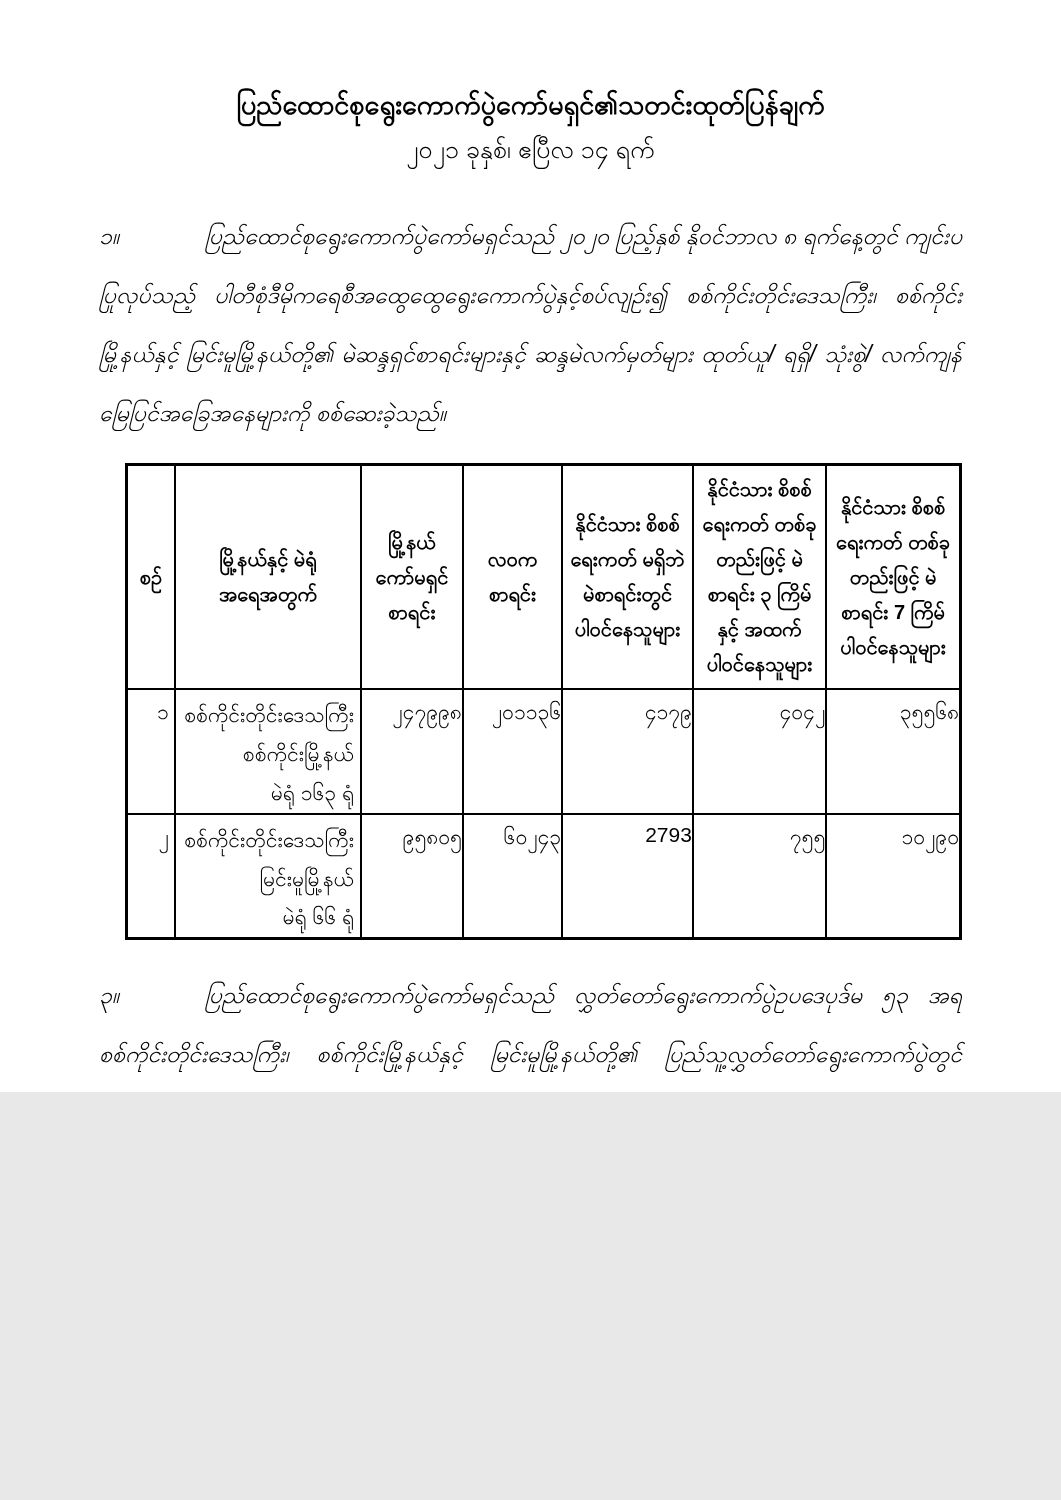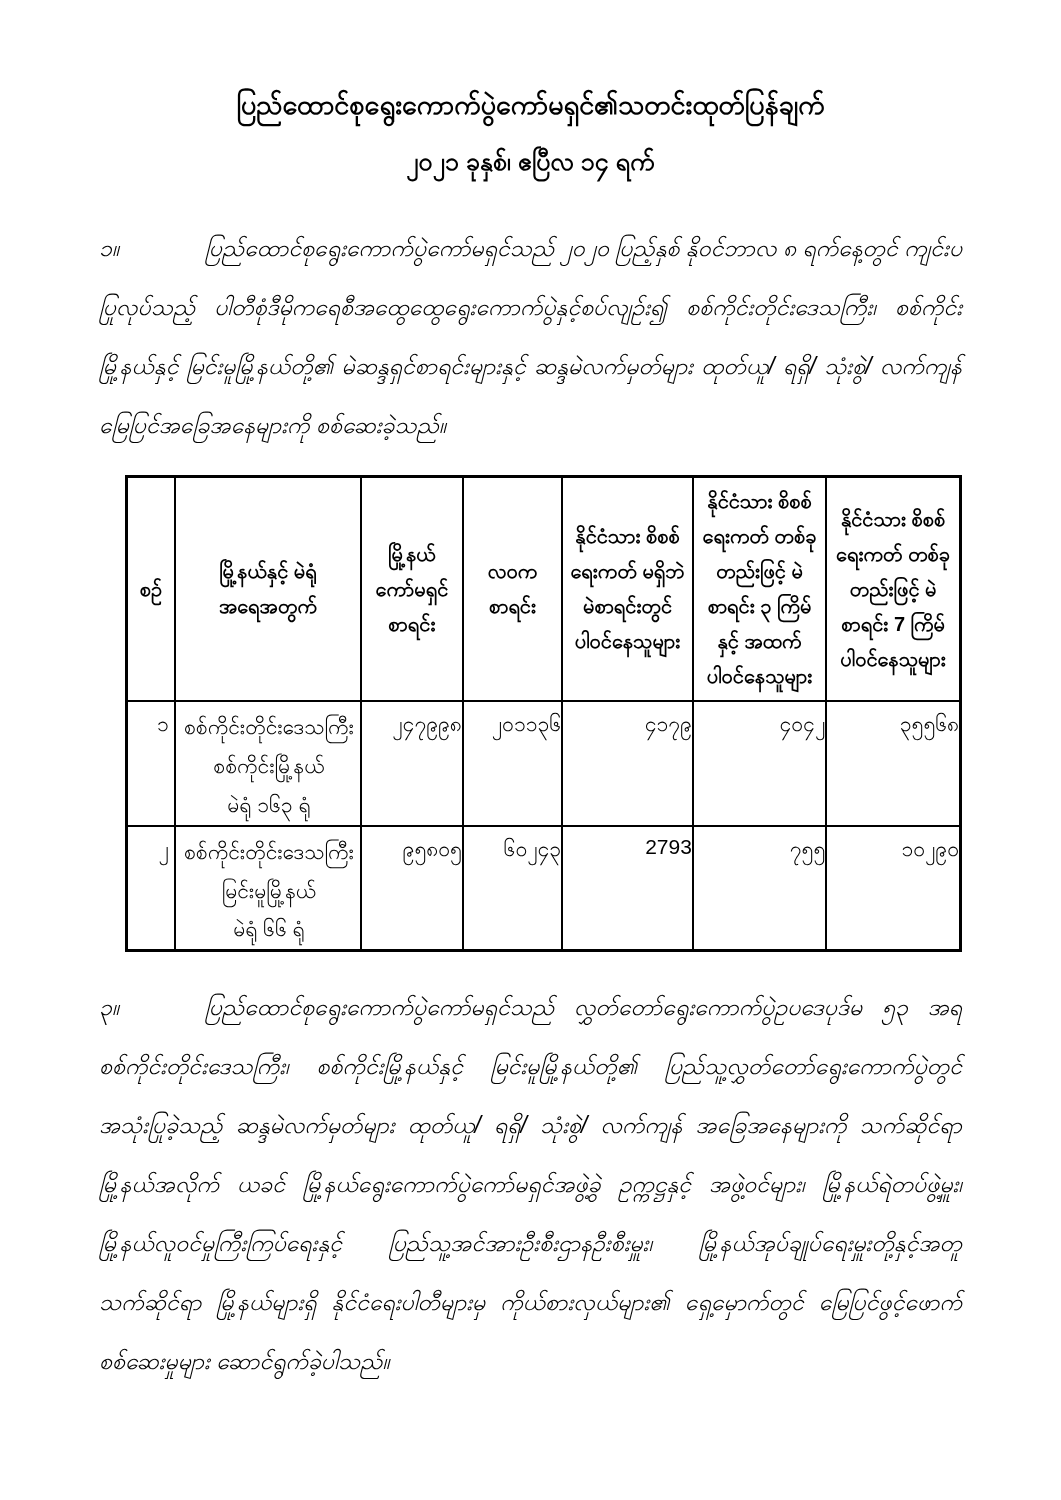--- a/index.html
+++ b/index.html
@@ -1,40 +1,40 @@
 <!DOCTYPE html>
 <html lang="my"><head>
 <meta charset="utf-8">
 <style>
   html, body { margin: 0; padding: 0; background: #e8e8e8; }
   .page {
     position: relative;
     width: 1061px;
-    height: 1500px;
+    height: 1092px;
     margin: 0 auto;
     background: #ffffff;
     color: #000000;
     font-family: "Liberation Sans", sans-serif;
     overflow: hidden;
     box-sizing: border-box;
   }
   .content { margin: 0 99px; width: 863px; }
 
   .doc-title {
     padding-top: 84px;
     text-align: center;
     font-size: 27px;
     font-weight: bold;
     line-height: 1.6;
   }
   .doc-date {
-    margin-top: 14px;
+    margin-top: 2px;
     text-align: center;
     font-size: 25px;
-    font-weight: bold;
+    font-weight: normal;
     line-height: 1.6;
   }
 
   .para {
     font-size: 23px;
     line-height: 59px;
     text-align: justify;
     text-justify: inter-word;
     font-style: italic;
   }
@@ -83,25 +83,24 @@
     padding: 8px 0 0 0;
   }
   td.no-cell {
     font-size: 21px;
     text-align: right;
     vertical-align: top;
     padding: 8px 5px 0 0;
   }
   td.township-cell {
     font-size: 21px;
-    text-align: center;
+    text-align: right;
     vertical-align: top;
     padding: 6px 6px 0 8px;
     line-height: 1.85;
-    border-radius: 26px;
   }
   tr.row-1 { height: 123px; }
   tr.row-2 { height: 122px; }
 </style>
 </head>
 <body>
 
 <div class="page">
   <div class="content">
 

